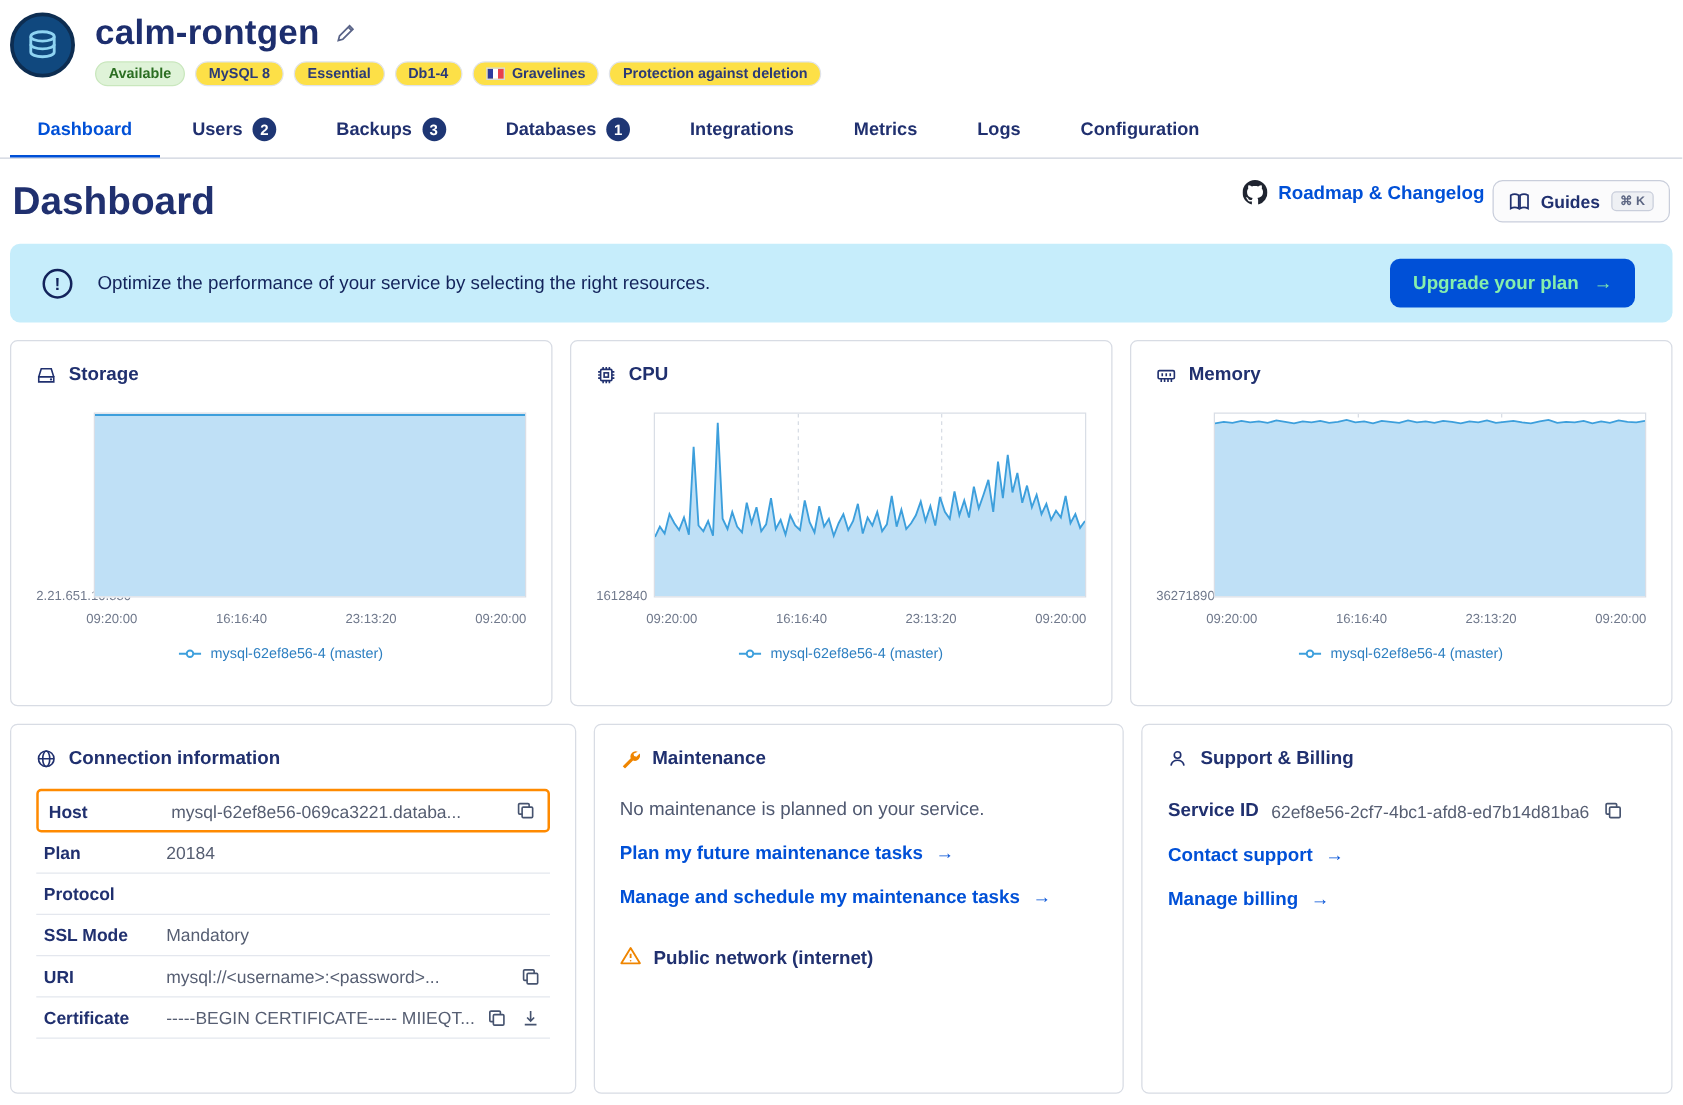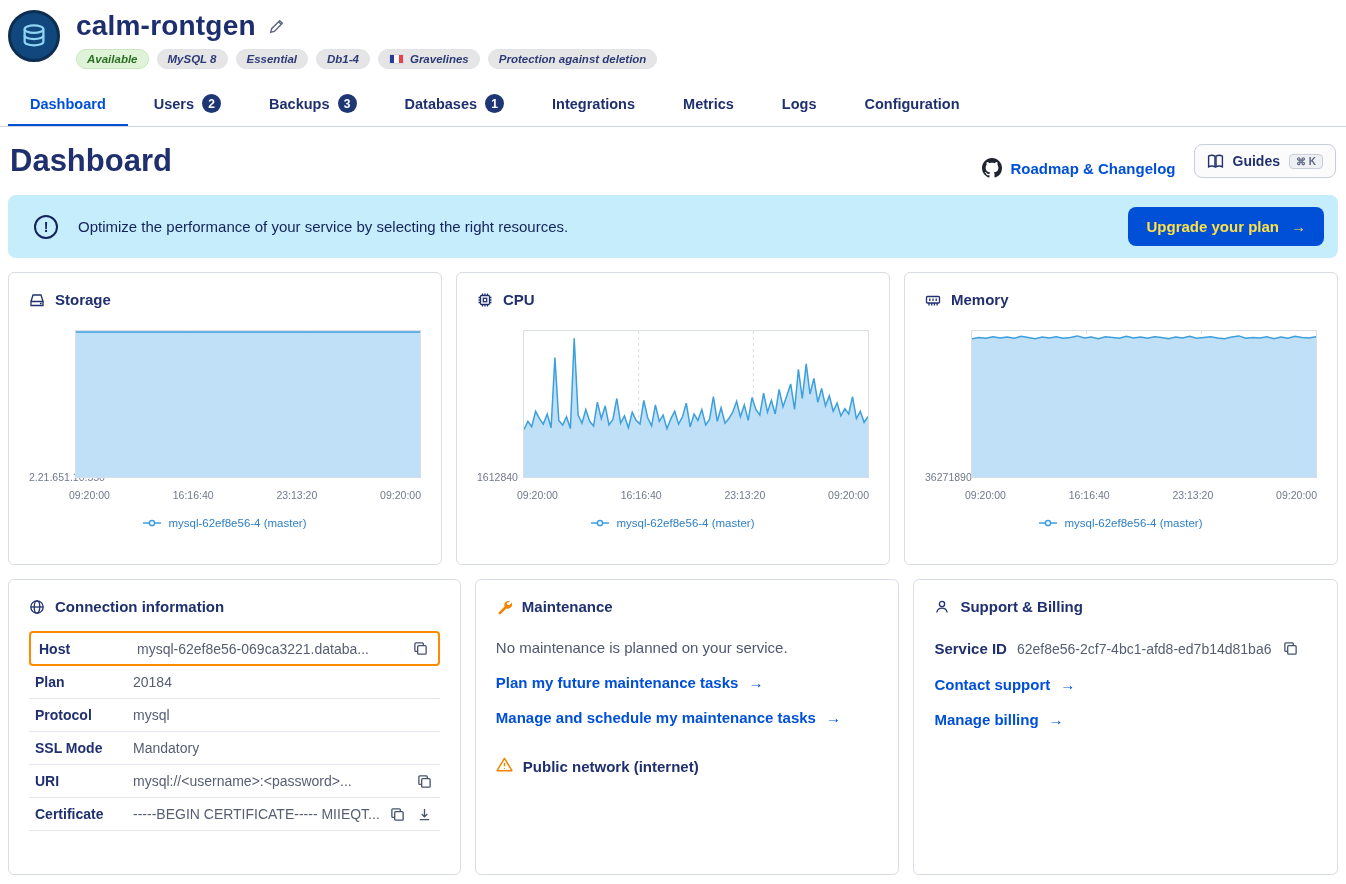--- a/index.html
+++ b/index.html
@@ -12,56 +12,56 @@
   a { text-decoration:none; cursor:pointer; }
   button { cursor:pointer; font-family:inherit; }
 
   
   .top { display:flex; gap:16px; padding:10px 8px 0 8px; align-items:flex-start; }
   .logo { width:52px; height:52px; border-radius:50%; background:#10487e; border:3px solid #0d2d51;
           display:flex; align-items:center; justify-content:center; flex:0 0 auto; }
   .title-row { display:flex; align-items:center; gap:12px; }
   .service-title { margin:0; font-size:28px; font-weight:800; color:#1d2e6e; letter-spacing:.2px; }
   .pencil { color:#5a6488; display:flex; }
-  .badges { display:flex; gap:8px; margin-top:7px; align-items:center;font-style:italic; }
-  .badge { display:inline-flex; align-items:center; gap:6px; background:#e5e5e5; border:1px solid #e0e3ea;
+  .badges { display:flex; gap:8px; margin-top:7px; align-items:center; }
+  .badge { display:inline-flex; align-items:center; gap:6px; background:#fde047; border:1px solid #e0e3ea;
            border-radius:10px; padding:3px 10px; font-size:11.5px; font-weight:700; color:#2b3a77; }
   .badge.success { background:#dff3d8; border-color:#c9e7bd; color:#2b6e22; }
   .flag { width:15px; height:10px; border:1px solid #d6d9e0; display:inline-block;
           background:linear-gradient(to right,#2b3a9e 0 33%,#fff 33% 66%,#e8414d 66% 100%); }
 
   
   .tabs { display:flex; gap:4px; border-bottom:1px solid #cdd2dd; margin-top:12px; padding:0 8px; }
   .tab { display:flex; align-items:center; gap:8px; padding:13px 22px; font-size:14.5px; font-weight:700;
          color:#20306f; background:none; border:none; }
   .tab.active { color:#0050d7; box-shadow:inset 0 -2px 0 #0050d7; }
   .cnt { background:#1e3674; color:#fff; min-width:19px; height:19px; border-radius:10px;
          display:inline-flex; align-items:center; justify-content:center; font-size:12px; font-weight:700; padding:0 5px; }
 
   
   .page-head { display:flex; justify-content:space-between; align-items:center; padding:16px 10px 12px 10px; }
   .page-title { margin:0; font-size:31px; font-weight:800; color:#20306f; }
-  .head-actions { display:flex; align-items:flex-end; gap:18px; }
+  .head-actions { display:flex; align-items:flex-start; gap:6px; }
   .roadmap { display:flex; align-items:center; gap:9px; color:#0050d7; font-weight:700; font-size:15px; }
   .gh { display:flex; }
   .guides { display:flex; align-items:center; gap:9px; background:#fbfbfc; border:1px solid #c9cedb;
             border-radius:8px; padding:8px 12px; color:#20306f; font-weight:700; font-size:14px; }
   .kbd { border:1px solid #c9cedb; background:#eef0f4; border-radius:4px; padding:1px 6px;
          font-size:10px; color:#5b6582; font-weight:700; }
 
   
   .banner { margin:4px 8px 14px 8px; background:#c6edfb; border-radius:8px; display:flex; align-items:center;
             gap:20px; padding:12px 14px; min-height:62px; }
   .info-icon { width:24px; height:24px; border:2px solid #13235b; border-radius:50%; flex:0 0 auto;
                display:flex; align-items:center; justify-content:center; font-weight:800; font-size:14px;
                color:#13235b; margin-left:12px; }
   .info-icon::before { content:"!"; }
   .banner-text { flex:1; margin:0; font-size:15px; color:#13235b; font-weight:500; }
-  .upgrade { background:#0050d7; color:#fde047; border:none; border-radius:8px; padding:11px 18px;
-             font-size:15px; font-weight:700; display:flex; align-items:center; gap:12px; margin-right:0; }
+  .upgrade { background:#0050d7; color:#86efac; border:none; border-radius:8px; padding:11px 18px;
+             font-size:15px; font-weight:700; display:flex; align-items:center; gap:12px; margin-right:16px; }
   .arrow::before { content:"\2192"; }
 
   
   .cards { display:grid; grid-template-columns:1fr 1fr 1fr; gap:14px; margin:0 8px 14px 8px; }
   .card { background:#fff; border:1px solid #d8dce4; border-radius:6px; padding:18px 20px; }
   .charts-row .card { height:293px; }
   .info-row .card { height:296px; }
   .card-title { display:flex; align-items:center; gap:10px; font-size:15px; font-weight:700; color:#20306f; }
   .card-title .ico { display:flex; color:#20306f; }
   .ico.orange { color:#ef8500; }
@@ -348,21 +348,20 @@
               <path d="M11 5V3a1 1 0 0 0-1-1H3a1 1 0 0 0-1 1v7a1 1 0 0 0 1 1h2"></path>
             </svg>
         </button>
       </div>
       <div class="crow">
         <span class="lbl">Plan</span>
         <span class="val">20184</span>
       </div>
       <div class="crow">
         <span class="lbl">Protocol</span>
-        <span class="val">mysql</span>
       </div>
       <div class="crow">
         <span class="lbl">SSL Mode</span>
         <span class="val">Mandatory</span>
       </div>
       <div class="crow">
         <span class="lbl">URI</span>
         <span class="val">mysql://&lt;username&gt;:&lt;password&gt;...</span>
         <button class="iconbtn">
           <svg width="15" height="15" viewBox="0 0 16 16" fill="none" stroke="currentColor" stroke-width="1.4">

